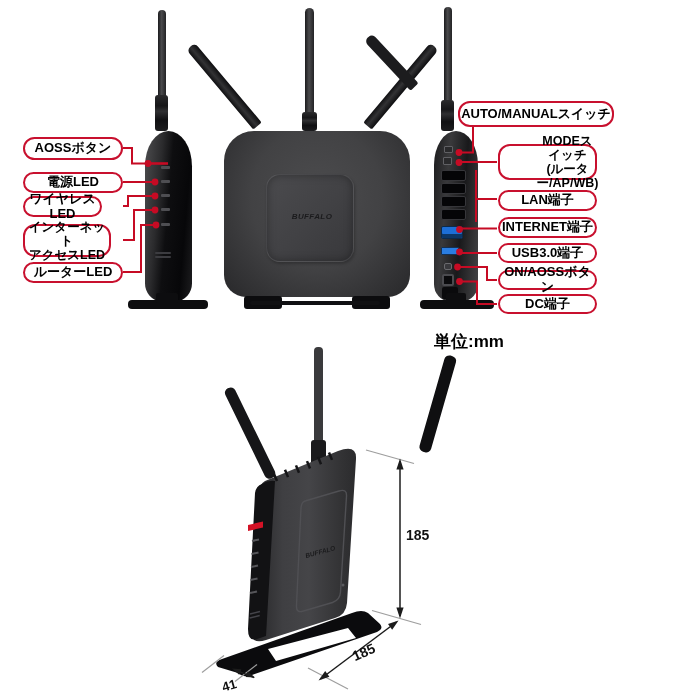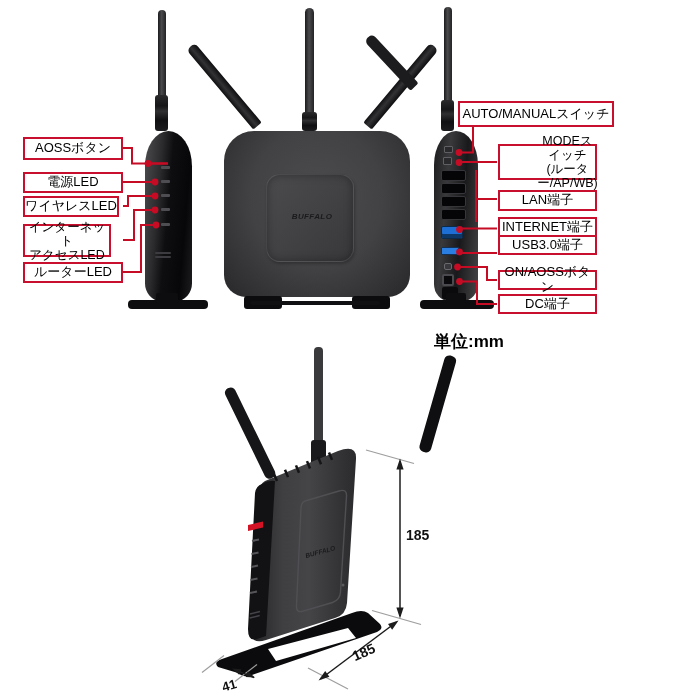--- a/index.html
+++ b/index.html
@@ -1,23 +1,23 @@
 <!DOCTYPE html>
 <html><head>
 <meta charset="utf-8">
 <style>
   html,body{margin:0;padding:0;background:#fff;}
   #stage{position:relative;width:700px;height:700px;background:#fff;overflow:hidden;
          font-family:"Liberation Sans",sans-serif;}
   #stage *{box-sizing:border-box;}
 
   
-  .callout{position:absolute;background:#fff;border:2px solid #c8102e;border-radius:0;
+  .callout{position:absolute;background:#fff;border:2px solid #c8102e;border-radius:12px;
            display:flex;align-items:center;justify-content:center;text-align:center;
-           font-weight:normal;color:#000;font-size:13px;line-height:1.12;white-space:pre-line;
+           font-weight:bold;color:#000;font-size:13px;line-height:1.12;white-space:pre-line;
            z-index:30;}
   .callout.small{font-size:12.5px;}
 
   
   .piece{position:absolute;}
   .ant{position:absolute;transform-origin:50% 100%;
        background:linear-gradient(90deg,#1b1b1d 0%,#4a4a4c 45%,#232325 100%);
        border-radius:5px 5px 2px 2px;}
   .ant.dark{background:linear-gradient(90deg,#0c0c0e 0%,#2e2e30 45%,#0a0a0c 100%);}
   .antbase{position:absolute;background:linear-gradient(#2a2a2c 0%,#161618 30%,#303032 45%,#101012 70%,#1c1c1e 100%);
@@ -213,31 +213,31 @@
         <polygon points="398.5,620.5 388,624 392.2,629.7"></polygon>
         <polygon points="318.5,680.5 325.2,671.1 329.4,676.7"></polygon>
         <polygon points="232,668.6 239.2,674.8 241.4,669.2"></polygon>
         <polygon points="255,677.5 245.6,676.9 247.8,671.3"></polygon>
       </g>
     </g>
   </svg>
 
   <div class="callout" style="left:23px;top:137px;width:100px;height:23px;">AOSSボタン</div>
   <div class="callout" style="left:23px;top:172px;width:100px;height:21px;">電源LED</div>
-  <div class="callout" style="left:23px;top:196px;width:96px;height:21px;">ワイヤレスLED</div>
+  <div class="callout" style="left:23px;top:196px;width:79px;height:21px;">ワイヤレスLED</div>
   <div class="callout small" style="left:23px;top:224px;width:88px;height:33px;">インターネット
 アクセスLED</div>
   <div class="callout" style="left:23px;top:262px;width:100px;height:21px;">ルーターLED</div>
 
   <div class="callout" style="left:458px;top:101px;width:156px;height:26px;">AUTO/MANUALスイッチ</div>
   <div class="callout small" style="left:498px;top:144px;width:99px;height:36px;padding-left:40px;">MODEスイッチ
 (ルーター/AP/WB)</div>
   <div class="callout" style="left:498px;top:190px;width:99px;height:21px;text-align:center;">LAN端子</div>
   <div class="callout" style="left:498px;top:217px;width:99px;height:21px;">INTERNET端子</div>
-  <div class="callout" style="left:498px;top:235px;width:99px;height:20px;">USB3.0端子</div>
+  <div class="callout" style="left:498px;top:243px;width:99px;height:20px;">USB3.0端子</div>
   <div class="callout" style="left:498px;top:270px;width:99px;height:20px;">ON/AOSSボタン</div>
   <div class="callout" style="left:498px;top:294px;width:99px;height:20px;">DC端子</div>
 
   <div id="unit-note">単位:mm</div>
   <div class="dim" style="left:406px;top:527px;">185</div>
   <div class="dim" style="left:352px;top:644px;transform:rotate(-24deg);">185</div>
   <div class="dim" style="left:222px;top:678px;font-size:13px;transform:rotate(-16deg);">41</div>
 </div>
 
 </body></html>

